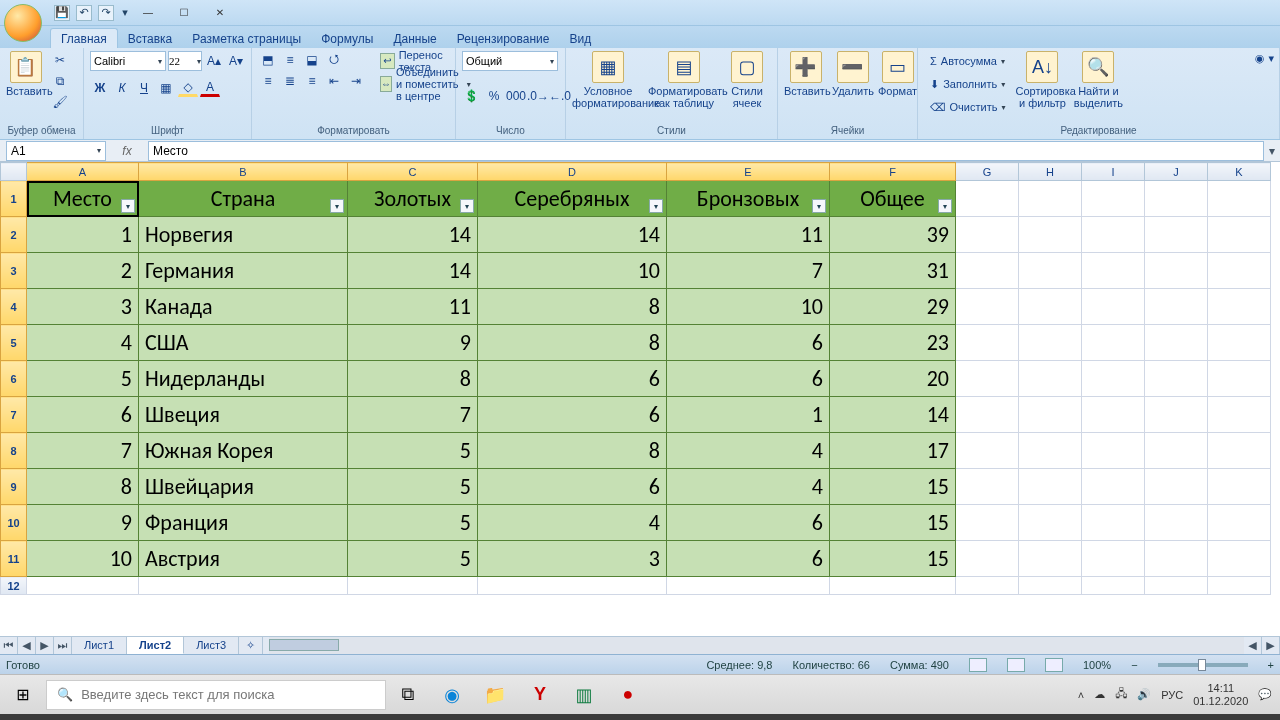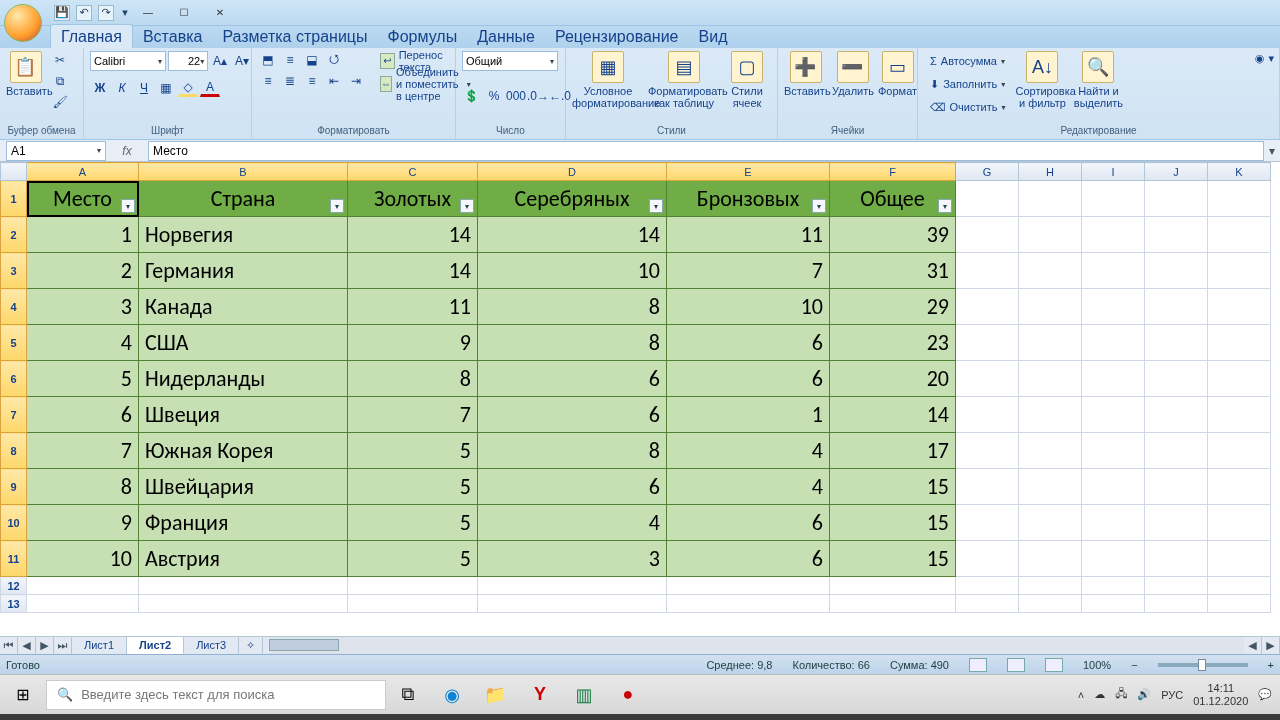--- a/index.html
+++ b/index.html
@@ -15,21 +15,21 @@
   .qat-icon { width:16px; height:16px; background:#e8f2fb; border:1px solid #9bc;
     display:flex; align-items:center; justify-content:center; font-size:11px; color:#246;}
   .title-ctr { flex:1; text-align:center; font-size:12px; color:#245;
     text-shadow:0 0 3px #fff; letter-spacing:1px;}
   .winbtns { display:flex; gap:0;}
   .winbtn { width:36px; height:18px; display:flex; align-items:center;
     justify-content:center; font-size:10px; color:#333;}
   
   .tabs { height:22px; background:linear-gradient(#bcd9f1,#aed1ec);
     display:flex; padding-left:50px; align-items:flex-end;}
-  .tab { padding:3px 10px 2px; font-size:16px; color:#15428b; cursor:default;}
+  .tab { padding:3px 10px 2px; font-size:12px; color:#15428b; cursor:default;}
   .tab.active { background:#dbe9f7; border:1px solid #9ec5e3; border-bottom:none;
     border-radius:3px 3px 0 0;}
   
   .ribbon { height:92px; background:linear-gradient(#dbe9f7,#cfe3f4);
     border-bottom:1px solid #9ec5e3; display:flex; position:relative;}
   .group { border-right:1px solid #b7d0e6; padding:3px 6px 0;
     display:flex; flex-direction:column; justify-content:space-between;}
   .group-body { flex:1; display:flex; align-items:flex-start; gap:4px;}
   .group-label { font-size:10px; color:#43607e; text-align:center;
     padding-bottom:10px; height:14px; line-height:12px; position:relative;}
@@ -40,22 +40,22 @@
     display:flex; align-items:center; justify-content:center; font-size:18px;}
   .vcol { display:flex; flex-direction:column; gap:3px;}
   .minibtn { width:20px; height:18px; border:1px solid transparent;
     display:flex; align-items:center; justify-content:center; font-size:12px;
     color:#15428b;}
   .row { display:flex; gap:2px; align-items:center;}
   .fontbox { width:76px; height:20px; border:1px solid #9cbedc;
     background:#fff; font-size:11px; padding:1px 3px; display:flex;
     align-items:center; justify-content:space-between;}
   .sizebox { width:34px; height:20px; border:1px solid #9cbedc;
-    background:#fff; font-size:11px; padding:1px 19px; display:flex;
-    align-items:center; justify-content:space-between;}
+    background:#fff; font-size:11px; padding:1px 0; display:flex;
+    align-items:center; justify-content:space-between;font-family:Liberation Serif, serif;}
   .drop { font-size:8px; color:#345;}
   .ribbtn-wide { height:20px; padding:0 6px; display:flex; align-items:center;
     gap:4px; font-size:11px; color:#15428b;}
   .ribbtn-wide .ic2 { width:16px; height:16px; background:#d7e9c0;
     border:1px solid #8a9; font-size:10px; text-align:center; line-height:14px;}
   .fmt-box { width:96px; height:20px; border:1px solid #9cbedc; background:#fff;
     font-size:11px; padding:1px 3px; display:flex; align-items:center;
     justify-content:space-between;}
   .help-ico { position:absolute; right:6px; top:4px; display:flex; gap:4px;}
   
@@ -496,34 +496,20 @@
           <td class="erow"></td>
           <td class="erow"></td>
           <td class="erow"></td>
           <td class="erow"></td>
           <td class="erow"></td>
           <td class="erow"></td>
           <td class="erow"></td>
           <td class="erow"></td>
           <td class="erow"></td>
         </tr>
-        <tr>
-          <th class="rowhdr">13</th>
-          <td class="erow"></td>
-          <td class="erow"></td>
-          <td class="erow"></td>
-          <td class="erow"></td>
-          <td class="erow"></td>
-          <td class="erow"></td>
-          <td class="erow"></td>
-          <td class="erow"></td>
-          <td class="erow"></td>
-          <td class="erow"></td>
-          <td class="erow"></td>
-        </tr>
       </tbody>
     </table>
 </div>
 
 <div class="sheetbar">
   <div class="nav">
     <div class="navb">⏮</div>
     <div class="navb">◀</div>
     <div class="navb">▶</div>
     <div class="navb">⏭</div>

